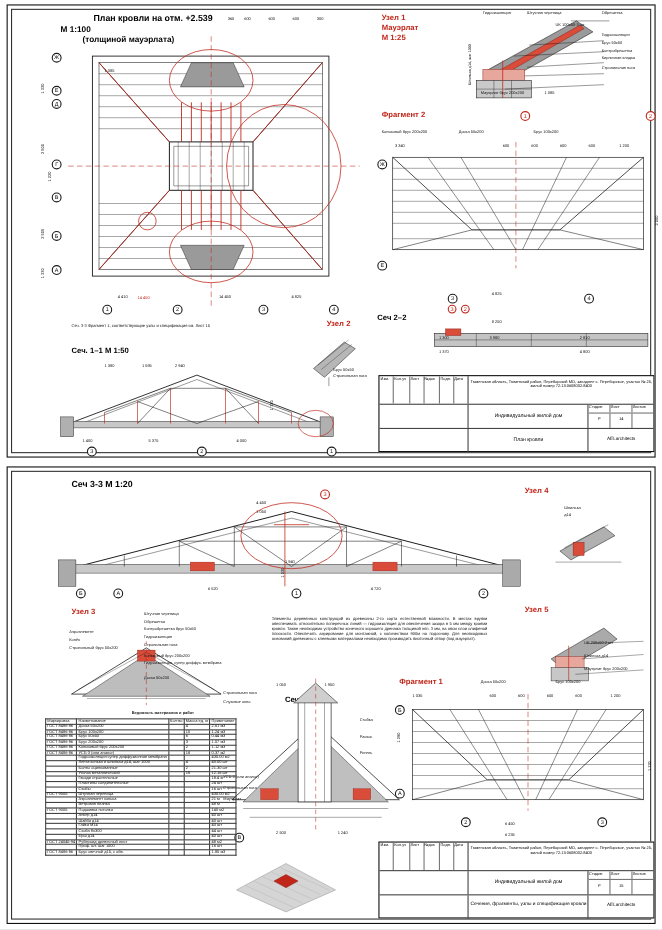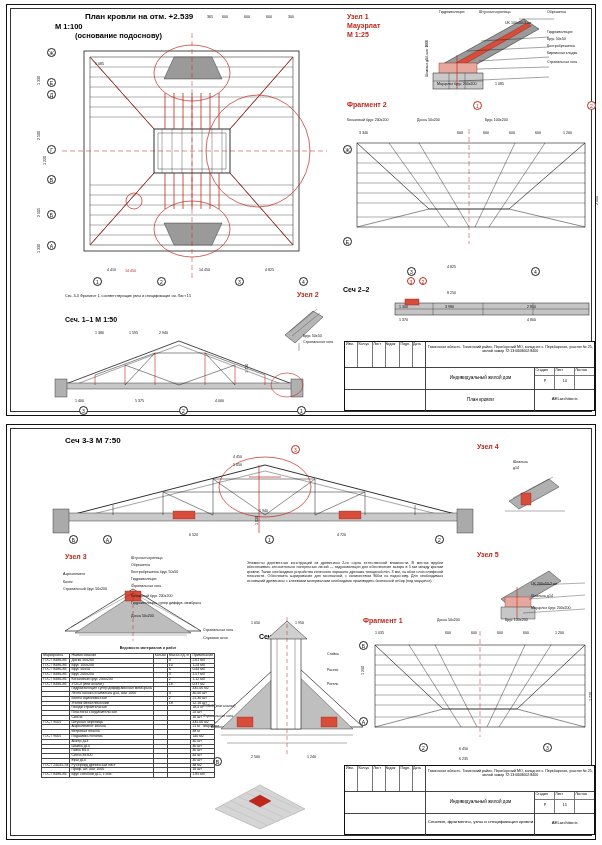--- a/index.html
+++ b/index.html
@@ -89,21 +89,21 @@
 </head>
 <body>
 
 <div id="page">
 
   <div class="sheet" id="sheet1">
     <div class="inner"></div>
 
     <div class="abs ttl ttl-b" style="left:78px; top:8px; font-size:8px;">План кровли на отм. +2.539</div>
     <div class="abs ttl ttl-b" style="left:48px; top:18px; font-size:7.5px;">М 1:100</div>
-    <div class="abs ttl ttl-b" style="left:68px; top:27px; font-size:7.5px;">(основание подоснову)</div>
+    <div class="abs ttl ttl-b" style="left:68px; top:27px; font-size:7.5px;">(толщиной мауэрлата)</div>
 
     <div>
       <svg style="left:55px; top:28px;" width="270" height="250" viewBox="0 0 270 250">
 
         <rect x="22" y="18" width="215" height="200" fill="none" stroke="#1a1a1a" stroke-width="0.8"></rect>
         <rect x="28" y="24" width="203" height="188" fill="none" stroke="#1a1a1a" stroke-width="0.5"></rect>
 
         <line x1="28" y1="24" x2="92" y2="96" stroke="#1a1a1a" stroke-width="0.7"></line>
         <line x1="231" y1="24" x2="168" y2="96" stroke="#1a1a1a" stroke-width="0.7"></line>
         <line x1="28" y1="212" x2="92" y2="140" stroke="#1a1a1a" stroke-width="0.7"></line>
@@ -402,21 +402,21 @@
         <div class="cell" style="width:82px;"></div>
         <div class="cell center" style="width:110px; font-size:4.6px; padding-top:7px;">План кровли</div>
         <div class="cell center" style="width:59px; font-size:4.2px; padding-top:7px;">AELarchitects</div>
       </div>
     </div>
   </div>
 
   <div class="sheet" id="sheet2">
     <div class="inner"></div>
 
-    <div class="abs ttl ttl-b" style="left:58px; top:12px; font-size:8px;">Сеч 3-3 М 7:50</div>
+    <div class="abs ttl ttl-b" style="left:58px; top:12px; font-size:8px;">Сеч 3-3 М 1:20</div>
 
     <div>
       <svg style="left:46px; top:26px;" width="420" height="86" viewBox="0 0 420 86">
         <polygon points="10,66 212,14 414,66" fill="none" stroke="#1a1a1a" stroke-width="0.9"></polygon>
         <polygon points="20,68 212,20 404,68" fill="none" stroke="#1a1a1a" stroke-width="0.4"></polygon>
         <rect x="14" y="62" width="396" height="8" fill="#c9c9c9" stroke="#1a1a1a" stroke-width="0.4"></rect>
         <g stroke="#1a1a1a" stroke-width="0.5">
           <line x1="60" y1="54" x2="60" y2="64"></line>
           <line x1="110" y1="41" x2="110" y2="64"></line>
           <line x1="160" y1="28" x2="160" y2="64"></line>

